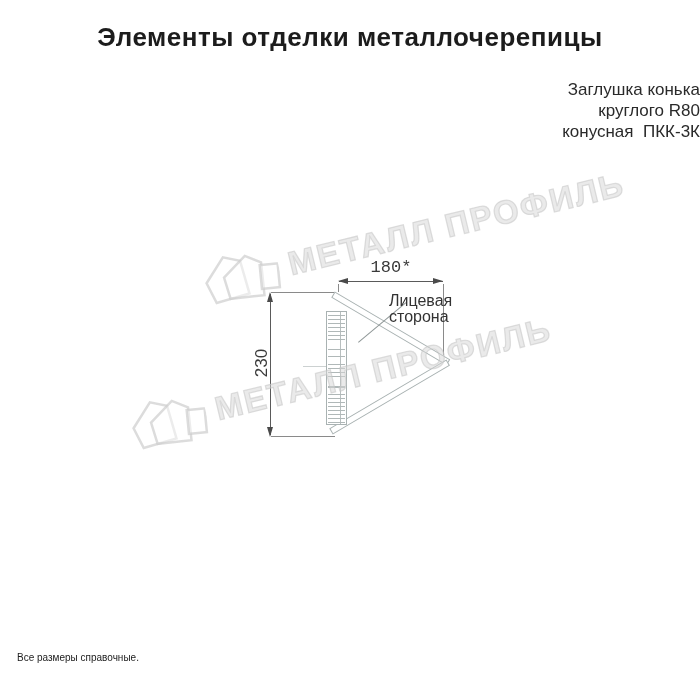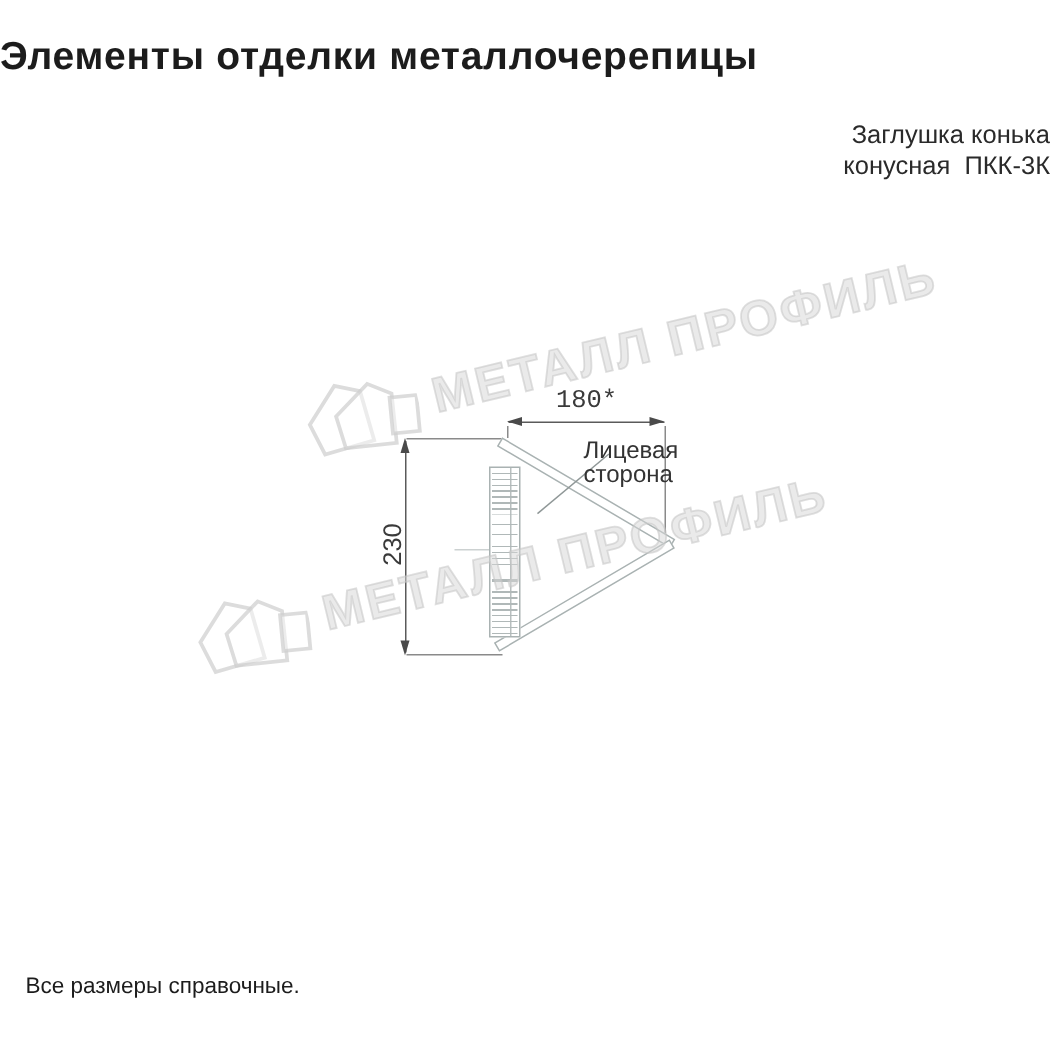--- a/index.html
+++ b/index.html
@@ -4,21 +4,21 @@
 <style>
   * { margin:0; padding:0; box-sizing:border-box; }
   html,body { background:#fff; }
   .page {
     position:relative; width:700px; height:700px; background:#fff;
     font-family:"Liberation Sans", sans-serif; overflow:hidden;
     color:#1c1c1c;
   }
   
   .title {
-    position:absolute; top:22px; left:0; width:700px; text-align:left;
+    position:absolute; top:22px; left:0; width:700px; text-align:center;
     font-size:26px; font-weight:bold; letter-spacing:0.5px; color:#1c1c1c;
   }
   .product {
     position:absolute; top:79px; left:0; width:700px; text-align:right;
     font-size:17px; color:#2a2a2a; line-height:21px;
   }
   .product .type-line { margin-top:0; white-space:pre; }
 
   
   .watermark {
@@ -66,31 +66,32 @@
   .strip { position:absolute; height:7px; background:#fff; border:1px solid #a9b2b2; transform-origin:0 50%; }
   .strip-top    { left:333px; top:291px; width:134px; transform:rotate(30.5deg); }
   .strip-bottom { left:331px; top:428px; width:136px; transform:rotate(-30.5deg); }
 
   
   .face-label { position:absolute; left:389px; top:293px; font-size:16px; line-height:16px; color:#333; }
   .leader { position:absolute; left:358px; top:342px; width:62px; height:1px; background:#8f9797;
             transform-origin:0 0; transform:rotate(-39.8deg); }
 
   
-  .notes { position:absolute; left:17px; top:649px; font-size:15px; line-height:17px; color:#1c1c1c; }
+  .notes { position:absolute; left:17px; top:649px; font-size:10px; line-height:17px; color:#1c1c1c; }
 </style>
 </head>
 <body>
 
 <div class="page">
 
   <div class="title">Элементы отделки металлочерепицы</div>
 
   <div class="product">
     <div>Заглушка конька</div>
+    <div>круглого R80</div>
     <div class="type-line">конусная  ПКК-3К</div>
   </div>
 
   <div class="watermark wm1">
     <svg width="78" height="54" viewBox="0 0 78 54">
       <g fill="rgba(255,255,255,0.45)" stroke="rgba(205,205,205,0.7)" stroke-width="2.5">
         <path d="M4 24 L28 5 L43 14 L41 48 L7 46 Z" transform="rotate(-6 24 26)"></path>
         <path d="M22 26 L46 8 L61 17 L59 50 L25 48 Z" transform="rotate(4 40 28)"></path>
         <rect x="58" y="22" width="18" height="24" transform="rotate(8 67 34)"></rect>
       </g>

